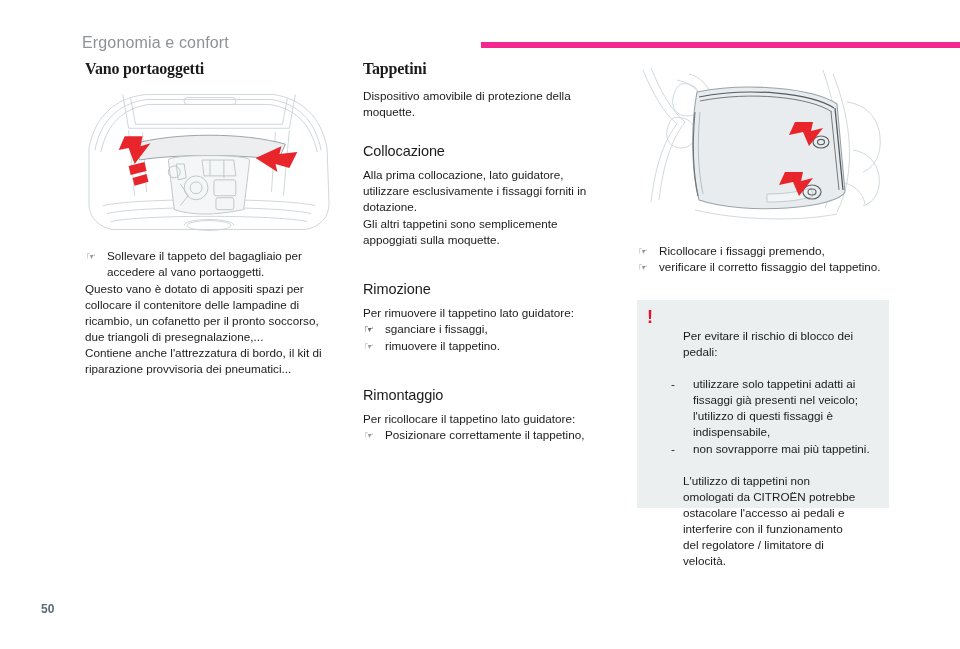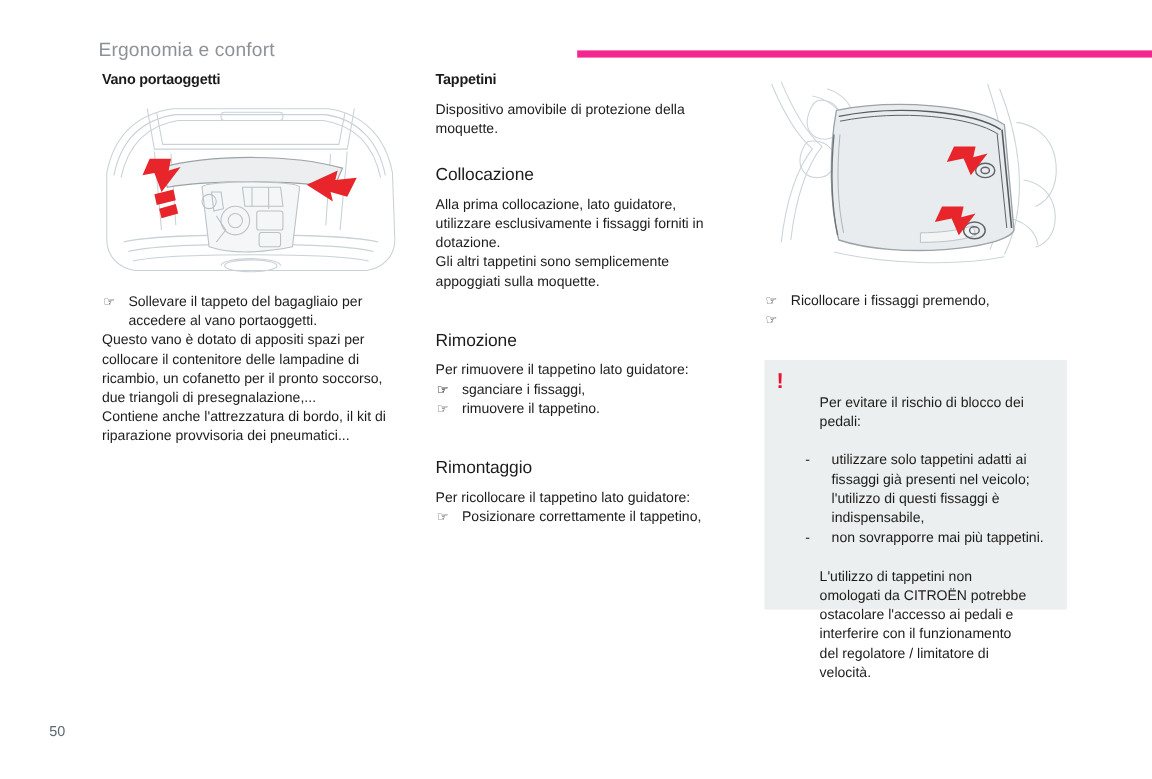--- a/index.html
+++ b/index.html
@@ -44,25 +44,26 @@
   .col {
     position: absolute;
     top: 60px;
     width: 248px;
   }
   .col1 { left: 85px; }
   .col2 { left: 363px; }
   .col3 { left: 637px; width: 252px; }
 
   h1.section-title {
-    font-size: 12px;
+    font-size: 16px;
     font-weight: bold;
     margin: 0 0 10px 0;
     letter-spacing: -0.2px;
     line-height: 1.15;
+    font-family: Liberation Serif, serif;
   }
   h2.sub-title {
     font-size: 14.5px;
     font-weight: normal;
     margin: 0 0 8px 0;
     letter-spacing: -0.1px;
     line-height: 1.15;
   }
   p.para {
     font-size: 11.7px;
@@ -146,20 +147,21 @@
     top: 0;
   }
 
   
   .page-number {
     position: absolute;
     left: 41px;
     top: 602px;
     font-size: 12px;
     color: #5b6a72;
+    font-weight: bold;
   }
   .watermark {
     position: absolute;
     right: 18px;
     top: 648px;
     font-size: 25px;
     color: #a9acad;
     letter-spacing: -0.3px;
   }
 </style>
@@ -299,21 +301,21 @@
       </g>
 
       <g fill="#e8252b">
         <polygon points="158,62 176,62 174,71 186,68 172,86 166,72 152,75"></polygon>
         <polygon points="148,112 166,112 164,121 176,118 162,136 156,122 142,125"></polygon>
       </g>
     </svg>
 
     <ul class="hand-list" style="margin-top:8px">
       <li><span class="hand">☞</span><span>Ricollocare i fissaggi premendo,</span></li>
-      <li><span class="hand">☞</span></li>
+      <li><span class="hand">☞</span><span>verificare il corretto fissaggio del tappetino.</span></li>
     </ul>
   </div>
 
   <div class="warning-box">
     <div class="warning-inner">
       <div class="warn-bang">!</div>
       <p class="warn-line">Per evitare il rischio di blocco dei pedali:</p>
       <ul class="dash-list">
         <li><span class="dash">-</span><span>utilizzare solo tappetini adatti ai fissaggi già presenti nel veicolo; l'utilizzo di questi fissaggi è indispensabile,</span></li>
         <li><span class="dash">-</span><span>non sovrapporre mai più tappetini.</span></li>

